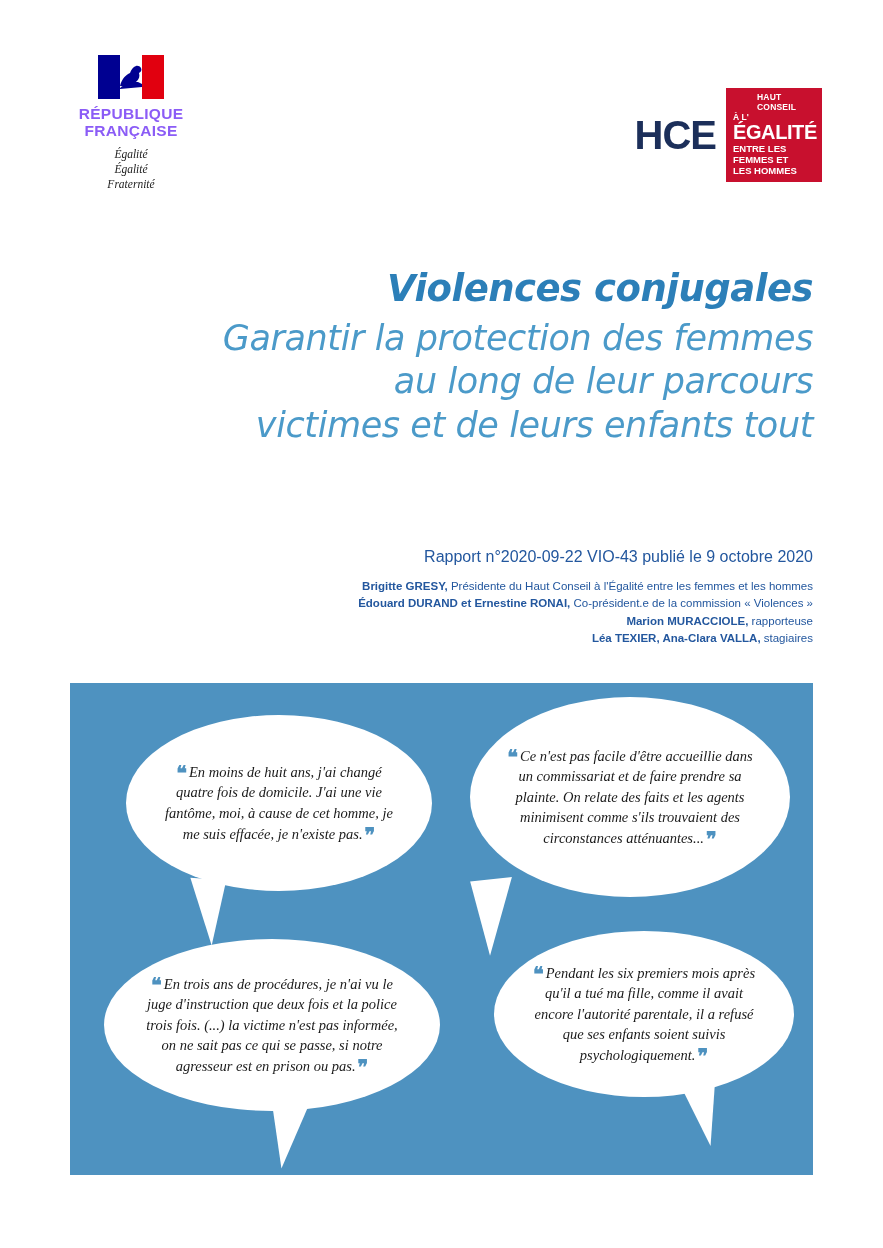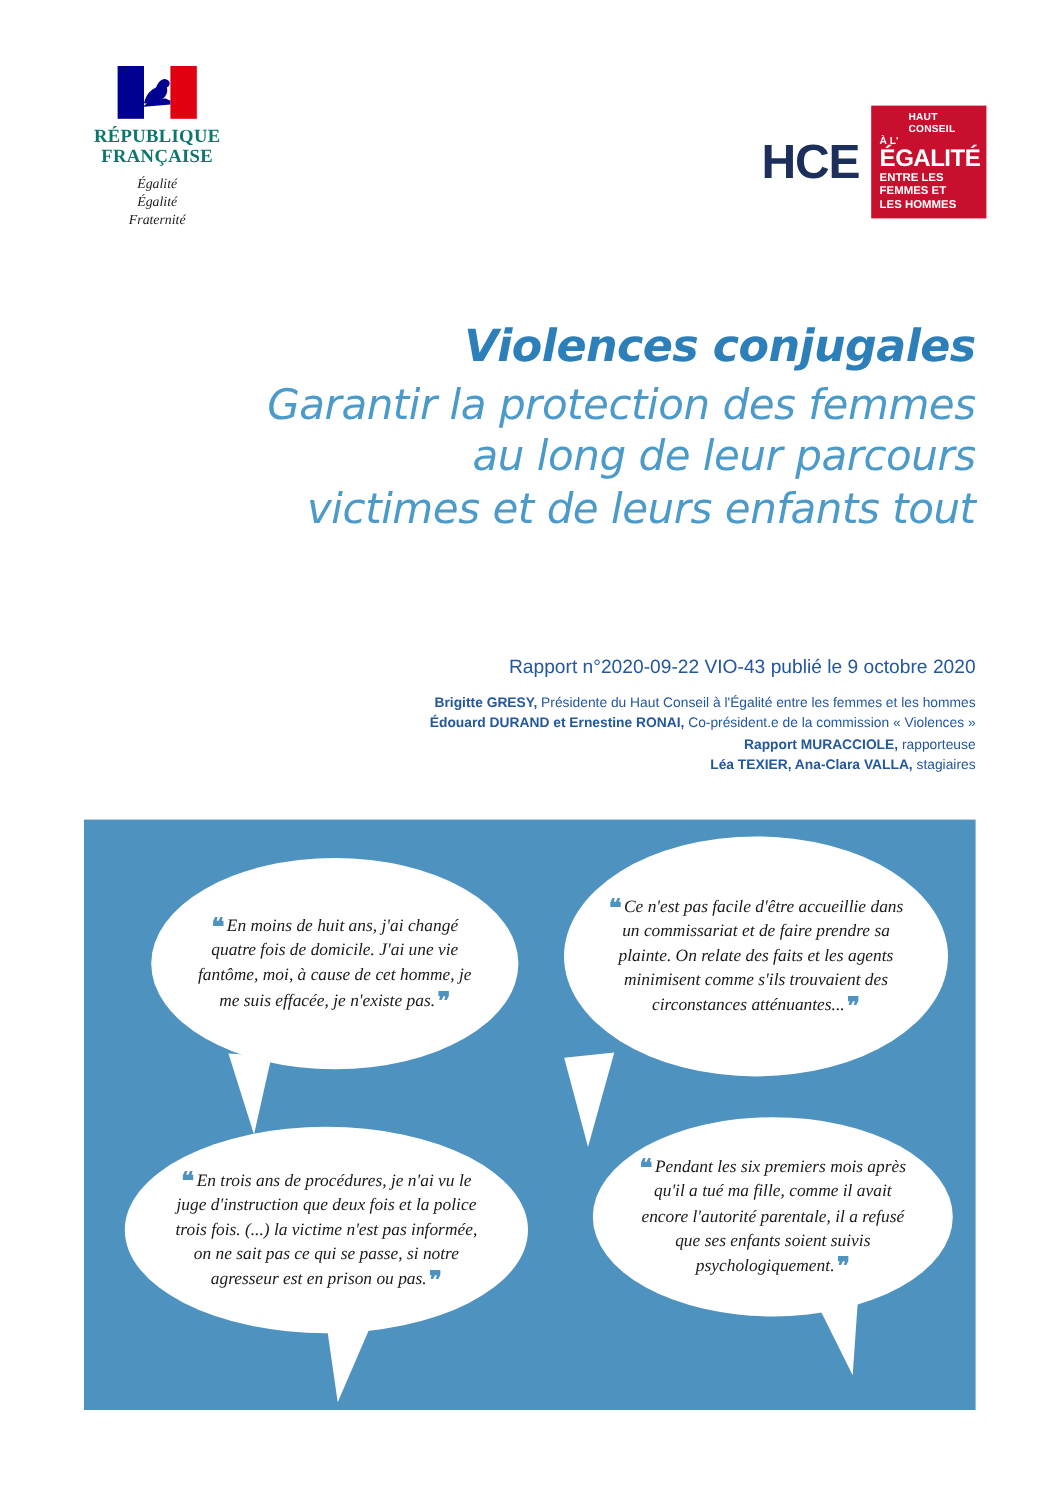--- a/index.html
+++ b/index.html
@@ -47,26 +47,26 @@
   .flag .b3 { left: 44px; background: #e1000f; }
   .flag .silhouette {
     position: absolute;
     left: 20px;
     top: 8px;
     width: 26px;
     height: 28px;
     color: #000091;
   }
   .rf-title {
-    font-family: Liberation Serif, serif;
+    font-family: Liberation Sans, sans-serif;
     font-weight: bold;
     font-size: 15.5px;
     line-height: 1.12;
     letter-spacing: 0.3px;
-    color: #0f766e;
+    color: #8b5cf6;
     text-transform: uppercase;
   }
   .rf-motto {
     margin-top: 7px;
     font-family: "Liberation Serif", serif;
     font-style: italic;
     font-size: 11.5px;
     line-height: 1.3;
     color: #1a1a1a;
   }
@@ -314,21 +314,21 @@
 <div class="meta-block">
   <div class="meta-report">Rapport n°2020-09-22 VIO-43 publié le 9 octobre 2020</div>
 
   <div class="meta-line">
     <b>Brigitte GRESY,</b><span> Présidente du Haut Conseil à l'Égalité entre les femmes et les hommes</span>
   </div>
   <div class="meta-line">
     <b>Édouard DURAND et Ernestine RONAI,</b><span> Co-président.e de la commission « Violences »</span>
   </div>
   <div class="meta-line">
-    <b>Rapport MURACCIOLE,</b><span> rapporteuse</span>
+    <b>Marion MURACCIOLE,</b><span> rapporteuse</span>
   </div>
   <div class="meta-line">
     <b>Léa TEXIER, Ana-Clara VALLA,</b><span> stagiaires</span>
   </div>
 </div>
 
 <div class="quotes-panel">
 
   <div class="tail" id="tail1"></div>
   <div class="bubble" id="bubble1">

